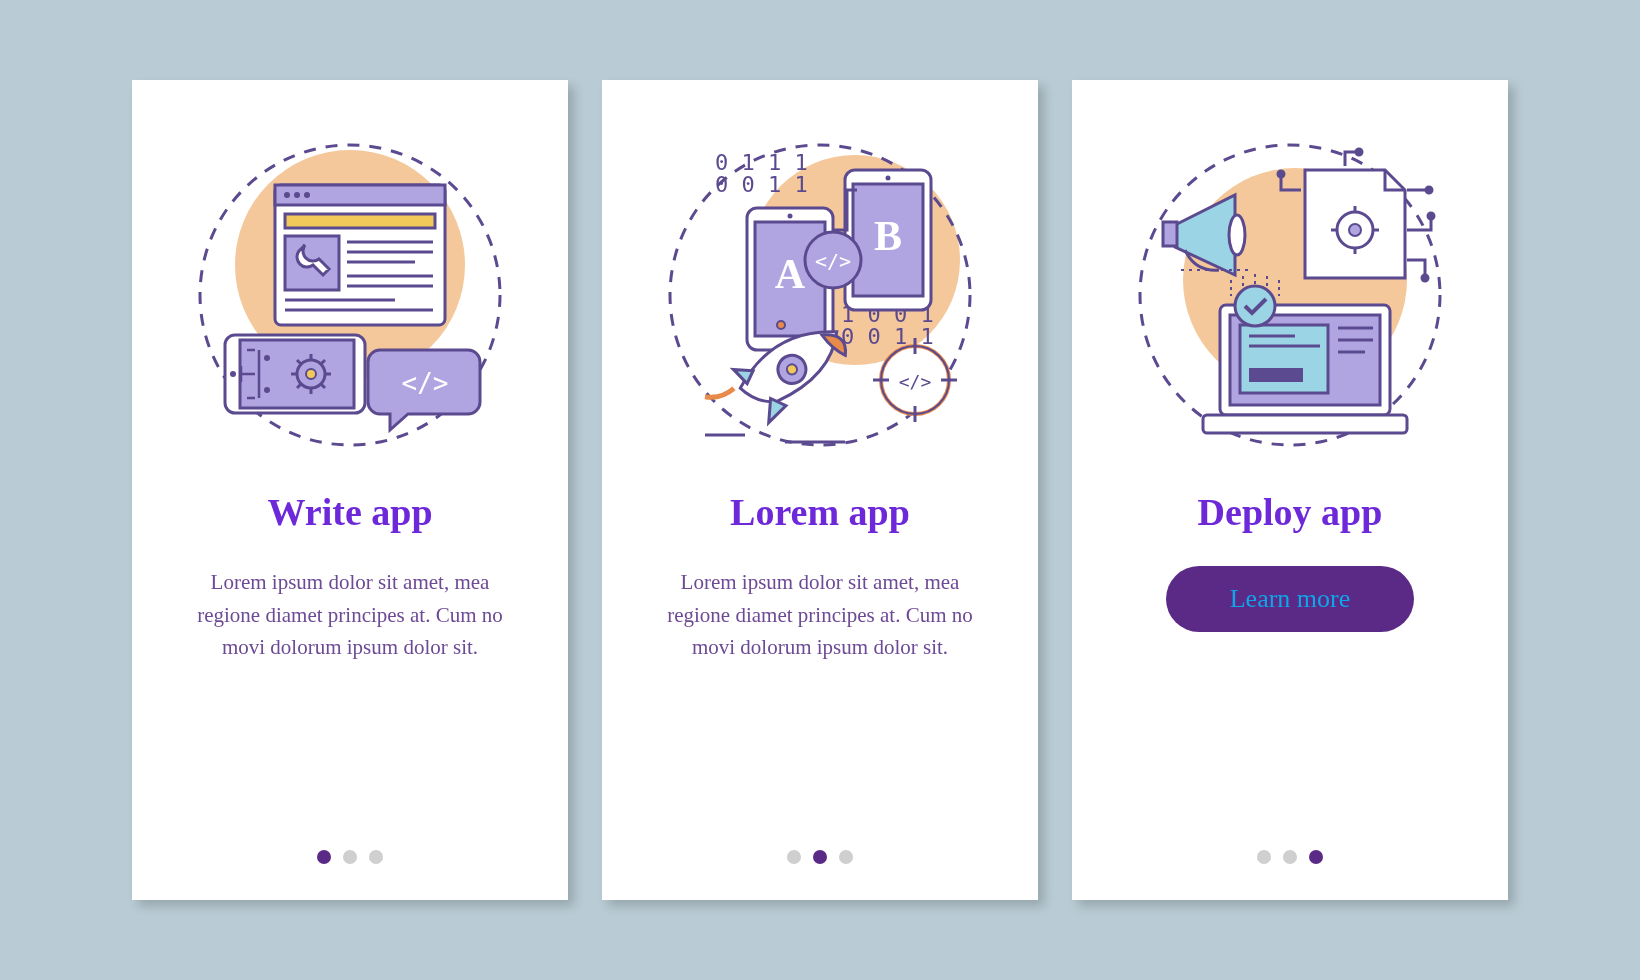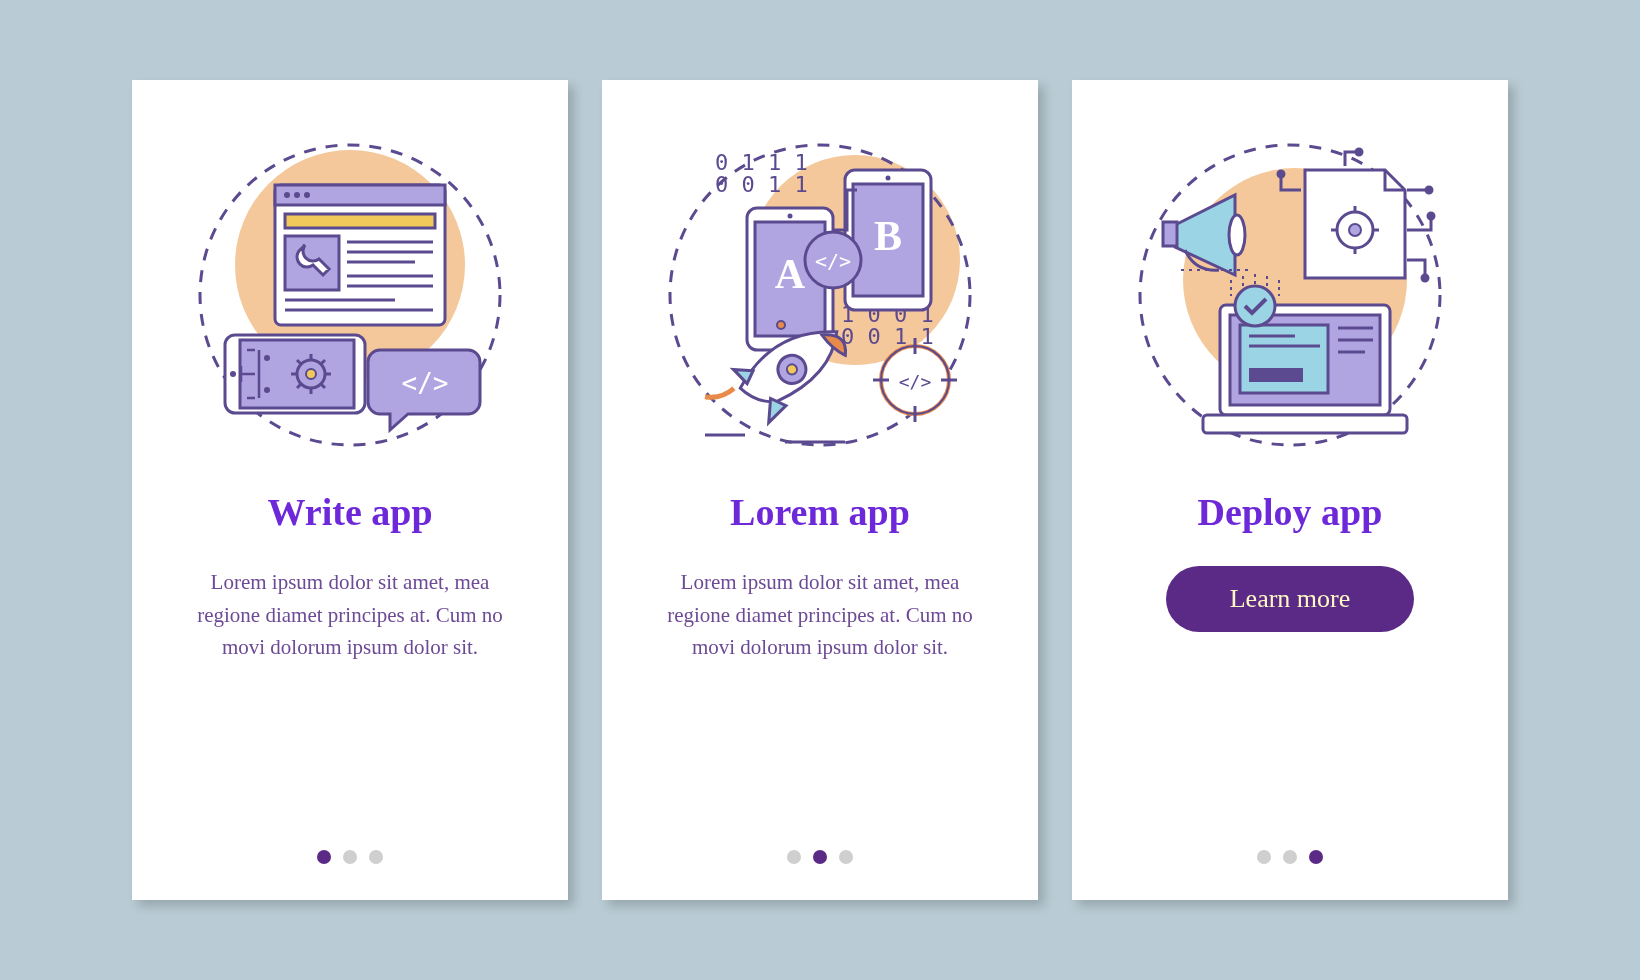--- a/index.html
+++ b/index.html
@@ -58,21 +58,21 @@
   }
   .dot {
     width: 14px;
     height: 14px;
     border-radius: 50%;
     background: #cfcfcf;
   }
   .dot.active { background: #5b2a86; }
   .learn-btn {
     background: #5b2a86;
-    color: #fef9c3;
+    color: #0ea5e9;
     border: none;
     border-radius: 40px;
     padding: 18px 64px;
     font-size: 26px;
     font-family: inherit;
     cursor: pointer;
     margin-bottom: 28px;
   }
 </style>
 </head>

